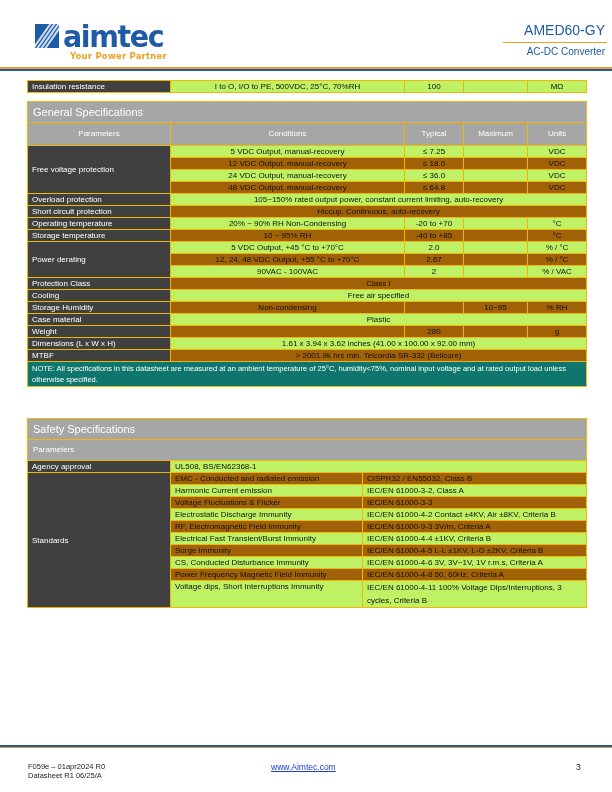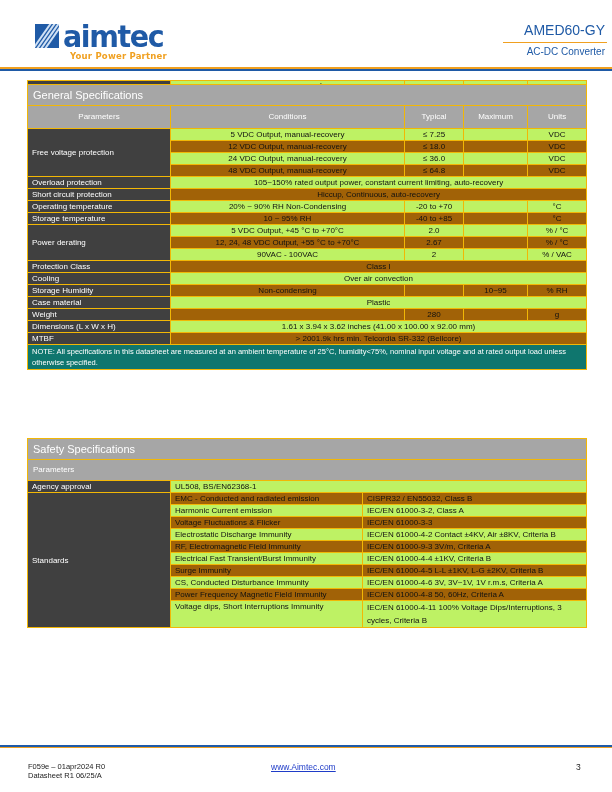--- a/index.html
+++ b/index.html
@@ -74,21 +74,21 @@
       <tr>
     <td class="p">Insulation resistance</td>
     <td class="c l1">I to O, I/O to PE, 500VDC, 25°C, 70%RH</td>
     <td class="c l1">100</td>
     <td class="c l1"></td>
     <td class="c l1">MΩ</td>
   </tr>
 </tbody>
   </table>
 
-<table style="top:84px;padding-left:36px;">
+<table style="top:101px;padding-left:36px;">
   <colgroup>
       <col style="width:143px">
       <col style="width:234px">
       <col style="width:59px">
       <col style="width:64px">
       <col style="width:59px">
     </colgroup>
   <tbody>
       <tr>
         <td colspan="5" class="sec">General Specifications</td>
@@ -168,21 +168,21 @@
     <td class="c l1">2</td>
     <td class="c l1"></td>
     <td class="c l1">% / VAC</td>
   </tr>
   <tr>
     <td class="p">Protection Class</td>
     <td class="c l2" colspan="4">Class I</td>
   </tr>
   <tr>
     <td class="p">Cooling</td>
-    <td class="c l1" colspan="4">Over air convection</td>
+    <td class="c l1" colspan="4">Free air specified</td>
   </tr>
   <tr>
     <td class="p">Storage Humidity</td>
     <td class="c l2">Non-condensing</td>
     <td class="c l2"></td>
     <td class="c l2">10~95</td>
     <td class="c l2">% RH</td>
   </tr>
   <tr>
     <td class="p">Case material</td>
@@ -202,21 +202,21 @@
   <tr>
     <td class="p">MTBF</td>
     <td class="c l2" colspan="4">&gt; 2001.9k hrs min. Telcordia SR-332 (Bellcore)</td>
   </tr>
   <tr>
     <td class="note" colspan="5">NOTE: All specifications in this datasheet are measured at an ambient temperature of 25°C, humidity&lt;75%, nominal input voltage and at rated output load unless otherwise specified.</td>
   </tr>
 </tbody>
   </table>
 
-<table style="top:438px;padding-left:24px;">
+<table style="top:418px;padding-left:24px;">
   <colgroup>
       <col style="width:143px">
       <col style="width:192px">
       <col style="width:224px">
     </colgroup>
   <tbody>
       <tr>
         <td colspan="3" class="sec">Safety Specifications</td>
       </tr>
   <tr>

